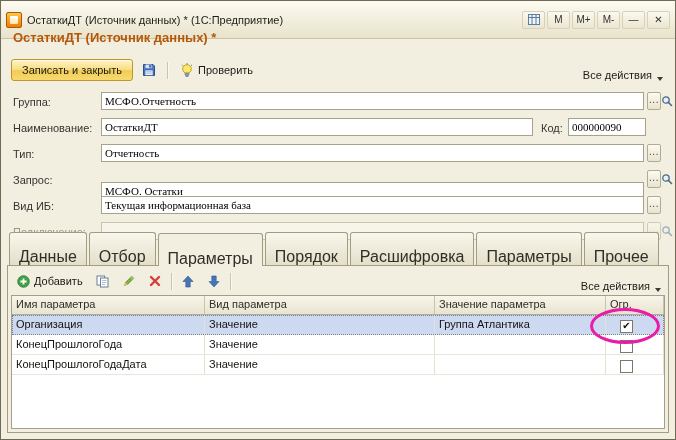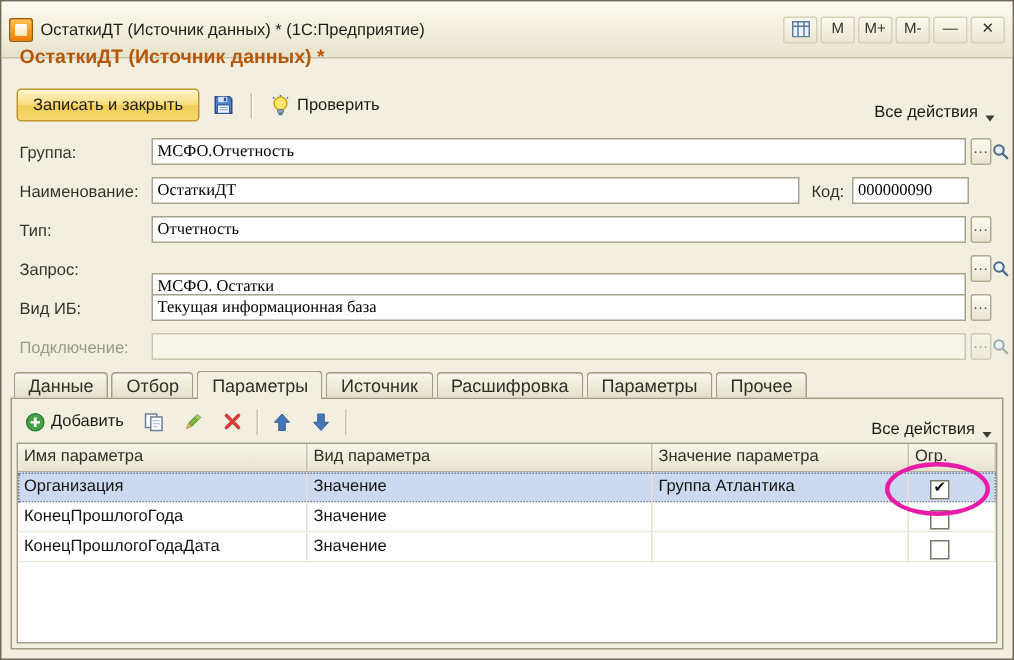--- a/index.html
+++ b/index.html
@@ -30,21 +30,21 @@
   .flabel{position:absolute;left:12px;font-size:11px;color:#35342e;white-space:nowrap;}
   .flabel.disabled{color:#9b988a;}
   .finput{position:absolute;height:18px;box-sizing:border-box;background:#fff;border:1px solid #a7a28c;font-family:Liberation Serif, serif;font-size:11px;padding:0 3px;color:#000;outline:none;}
   .finput:disabled{background:#f7f5ea;border-color:#c9c5b0;color:#8b887a;}
   .mini-btn{position:absolute;width:14px;height:18px;box-sizing:border-box;background:linear-gradient(#fcfaf1,#e9e4cf);border:1px solid #b1ab93;border-radius:2px;color:#4a4a42;font-size:10px;text-align:center;line-height:14px;letter-spacing:0.5px;}
   .lens-btn{position:absolute;width:14px;height:18px;display:grid;place-items:center;}
   .disabled-ctl{opacity:0.5;}
 
   
   .tabs{position:absolute;left:8px;top:246px;height:19px;display:flex;align-items:flex-end;z-index:3;}
-  .tab{height:17px;margin-bottom:1px;box-sizing:border-box;padding:0 9px;font-size:12px;line-height:16px;color:#2f2e27;background:linear-gradient(#f9f7ec,#e4dfc9);border:1px solid #a29c82;border-bottom:none;border-radius:3px 3px 0 0;margin-right:2px;white-space:nowrap;}
+  .tab{height:17px;margin-bottom:1px;box-sizing:border-box;padding:16px 9px;font-size:16px;line-height:16px;color:#2f2e27;background:linear-gradient(#f9f7ec,#e4dfc9);border:1px solid #a29c82;border-bottom:none;border-radius:3px 3px 0 0;margin-right:2px;white-space:nowrap;}
   .tab.active{height:19px;margin-bottom:0;background:#f2efe1;line-height:18px;}
 
   
   .panel{position:absolute;left:6px;right:6px;top:264px;bottom:6px;box-sizing:border-box;border:1px solid #a29c82;background:#f2efe1;}
   .ptoolbar{position:absolute;left:3px;top:3px;right:3px;height:24px;display:flex;align-items:center;gap:2px;}
   .ptable{position:absolute;left:3px;top:29px;right:3px;bottom:3px;box-sizing:border-box;border:1px solid #a59f87;background:#fff;display:flex;flex-direction:column;overflow:hidden;}
   .thead{display:flex;height:18px;flex:0 0 auto;background:linear-gradient(#f8f5ea,#e8e4d1);border-bottom:1px solid #b3ae96;}
   .hcell{box-sizing:border-box;padding:2px 4px;font-size:11px;color:#2f2e27;border-right:1px solid #c8c3ac;white-space:nowrap;overflow:hidden;}
   .trow{display:flex;height:19px;flex:0 0 auto;border-bottom:1px solid #e9e6d9;background:#fff;}
   .trow.selected{background:#cdd9f1;outline:1px dotted #6b7f9e;outline-offset:-1px;}
@@ -168,21 +168,21 @@
           <circle cx="5" cy="5" r="3.2" fill="#e8f0fa" stroke="#4a6b8a" stroke-width="1.3"></circle>
           <path d="M7.5 7.5L10.5 10.5" stroke="#4a6b8a" stroke-width="1.6" stroke-linecap="round"></path>
         </svg>
     </span>
   </div>
 
   <div class="tabs">
     <div class="tab">Данные</div>
     <div class="tab">Отбор</div>
     <div class="tab active">Параметры</div>
-    <div class="tab">Источник</div>
+    <div class="tab">Порядок</div>
     <div class="tab">Расшифровка</div>
     <div class="tab">Параметры</div>
     <div class="tab">Прочее</div>
   </div>
 
   <div class="panel">
     <div class="ptoolbar">
       <div class="textbtn">
         <span class="icon">
           <svg width="13" height="13" viewBox="0 0 13 13">

